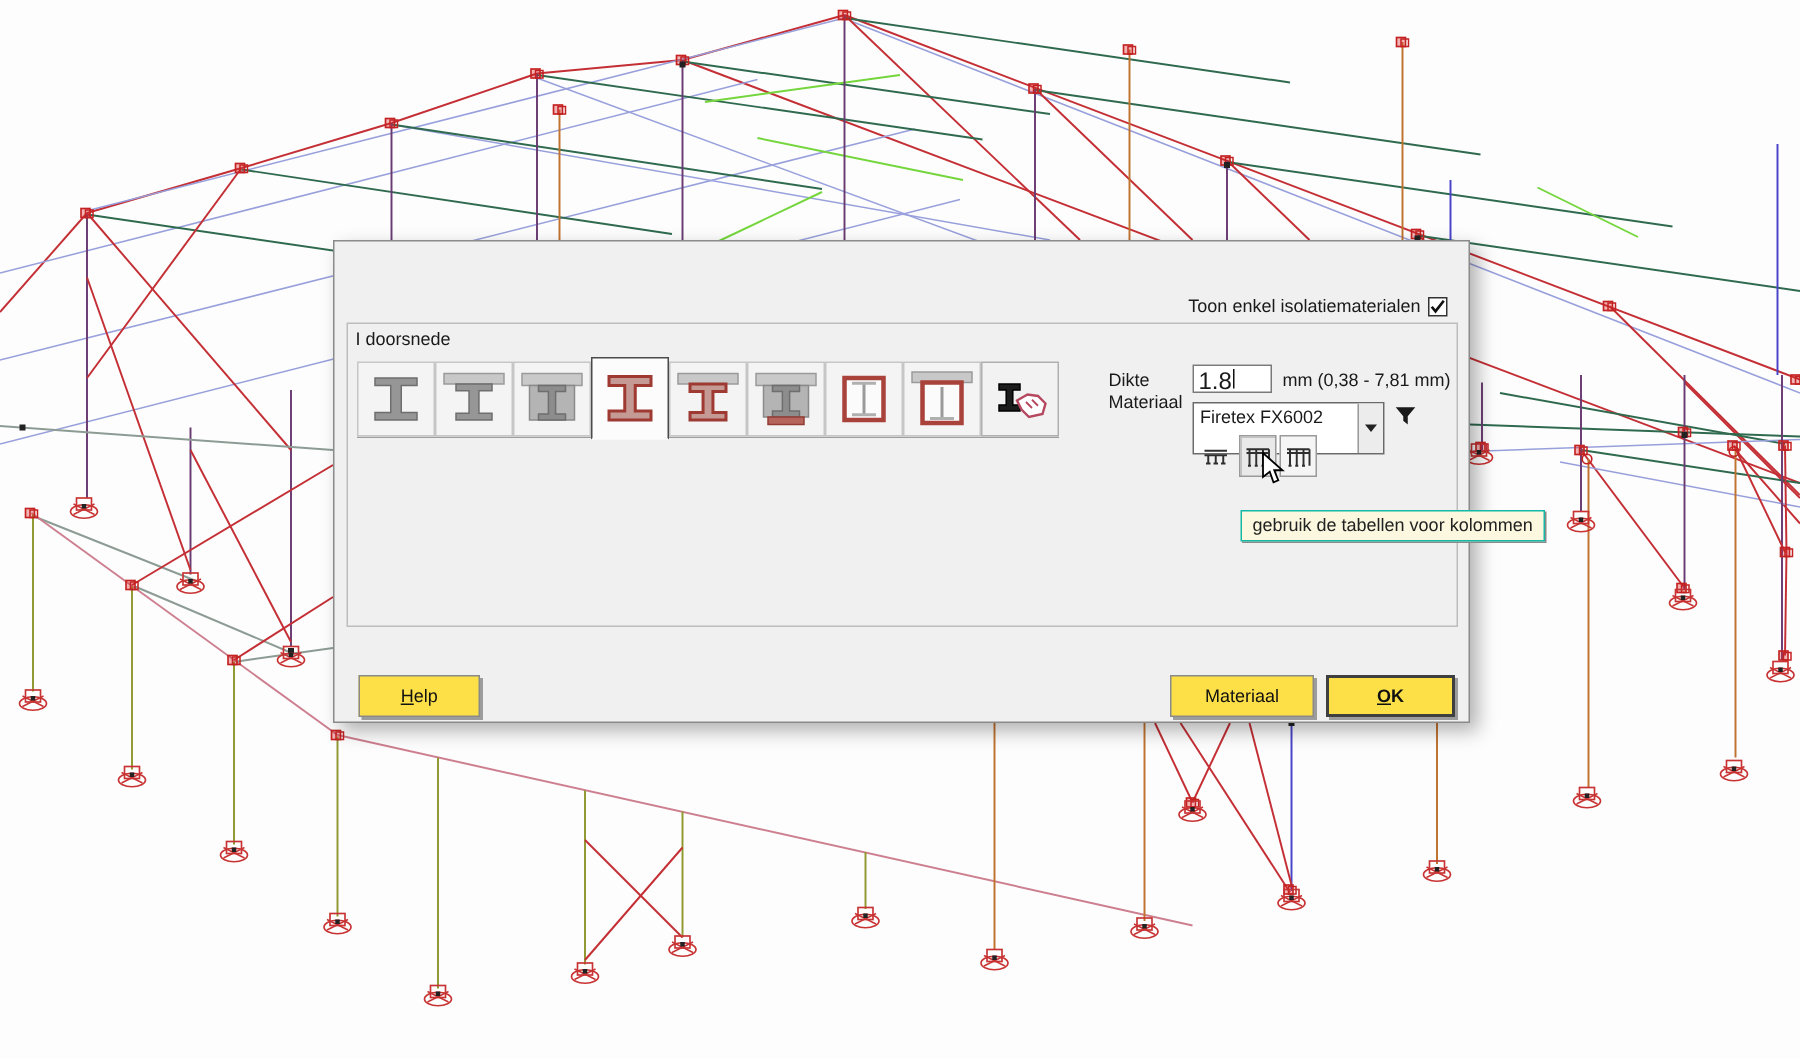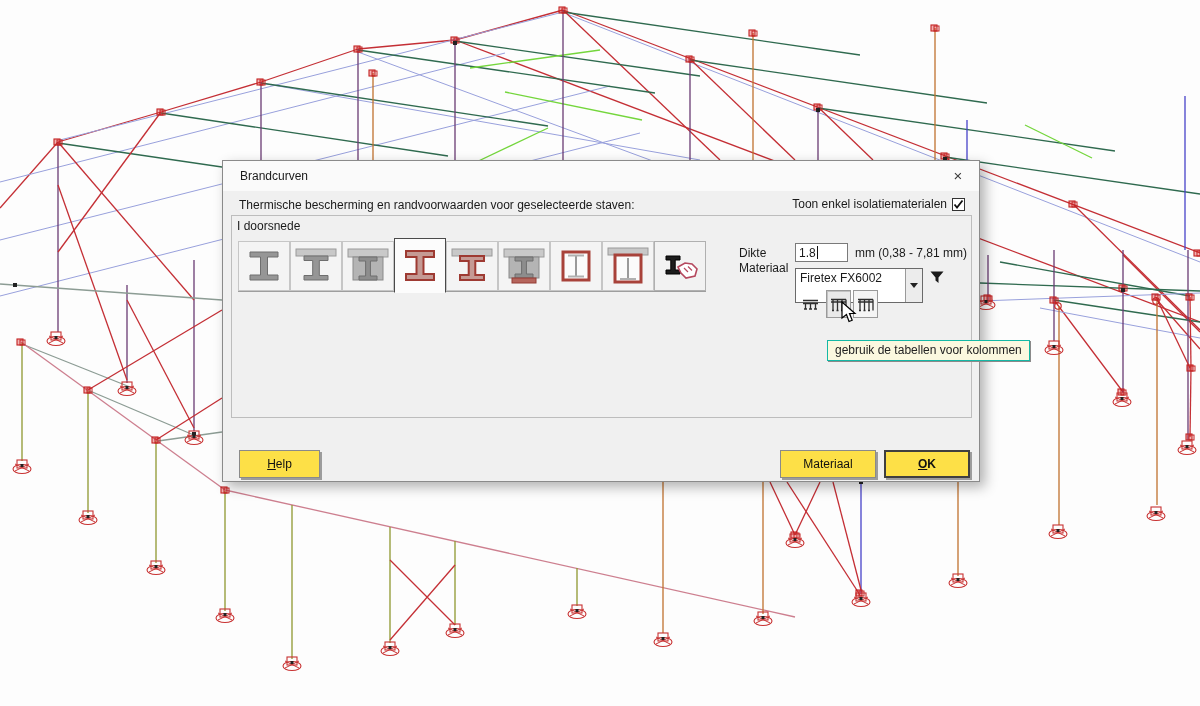--- a/index.html
+++ b/index.html
@@ -27,21 +27,21 @@
 
   .strip-bottom { position:absolute; left:15px; top:130px; width:468px; height:1px; background:#9e9e9e; }
   .cell { position:absolute; top:80px; width:52px; height:50px; background:#f4f4f4;
     border:1px solid #c6c6c6; display:flex; align-items:center; justify-content:center; }
   .cell.sel { top:77px; height:55px; background:#fcfcfc; border:1px solid #4a4a4a;
     border-bottom:1px solid #fcfcfc; z-index:3; }
   .cell.hand { background:#f2f2f2; border:1px solid #b0b0b0; }
 
   .rp-label { position:absolute; left:516px; }
   .dikte-input { position:absolute; left:572px; top:82px; width:53px; height:19px;
-    background:#fff; border:1px solid #7a7a7a; font-size:12px; padding:2px 3px; display:flex; }
+    background:#fff; border:1px solid #7a7a7a; font-size:16px; padding:2px 3px; display:flex; }
   .caret { width:1px; height:13px; background:#111; margin-left:1px; }
   .unit { position:absolute; left:632px; top:85px; }
   .combo { position:absolute; left:572px; top:107px; width:128px; height:35px;
     background:#fff; border:1px solid #6a6a6a; display:flex; }
   .combo-text { flex:1; padding:2px 4px; font-size:12px; white-space:nowrap; overflow:hidden; }
   .combo-btn { width:17px; border-left:1px solid #9a9a9a; background:#ececec;
     display:flex; align-items:center; justify-content:center; }
   .tri-down { width:0; height:0; border-left:4px solid transparent;
     border-right:4px solid transparent; border-top:5px solid #222; }
   .filter-btn { position:absolute; left:706px; top:108px; width:18px; height:18px; }
@@ -335,26 +335,21 @@
       <line x1="1163" y1="511" x2="1149" y2="518" stroke="#c83232" stroke-width="1"></line>
       <rect x="1154.5" y="511" width="3" height="3" fill="#222"></rect>
       <ellipse cx="1187" cy="450" rx="9" ry="4.5" fill="none" stroke="#c83232" stroke-width="1.1"></ellipse>
       <rect x="1182" y="441" width="10" height="8" fill="none" stroke="#c83232" stroke-width="1.1"></rect>
       <line x1="1180" y1="445" x2="1194" y2="452" stroke="#c83232" stroke-width="1"></line>
       <line x1="1194" y1="445" x2="1180" y2="452" stroke="#c83232" stroke-width="1"></line>
       <rect x="1185.5" y="445" width="3" height="3" fill="#222"></rect>
     </svg>
 
   <div class="dialog">
-    <div class="titlebar">
-      <span class="title">Brandcurven</span>
-      <span class="close">×</span>
-    </div>
-
-    <div class="hdr-label">Thermische bescherming en randvoorwaarden voor geselecteerde staven:</div>
+
 
     <div class="chk-row">
       <span>Toon enkel isolatiematerialen</span>
       <span class="checkbox">
         <svg width="11" height="11" viewBox="0 0 11 11">
           <polyline points="1.5,5.5 4,8.5 9.5,1.5" fill="none" stroke="#111" stroke-width="1.8"></polyline>
         </svg>
       </span>
     </div>
 

